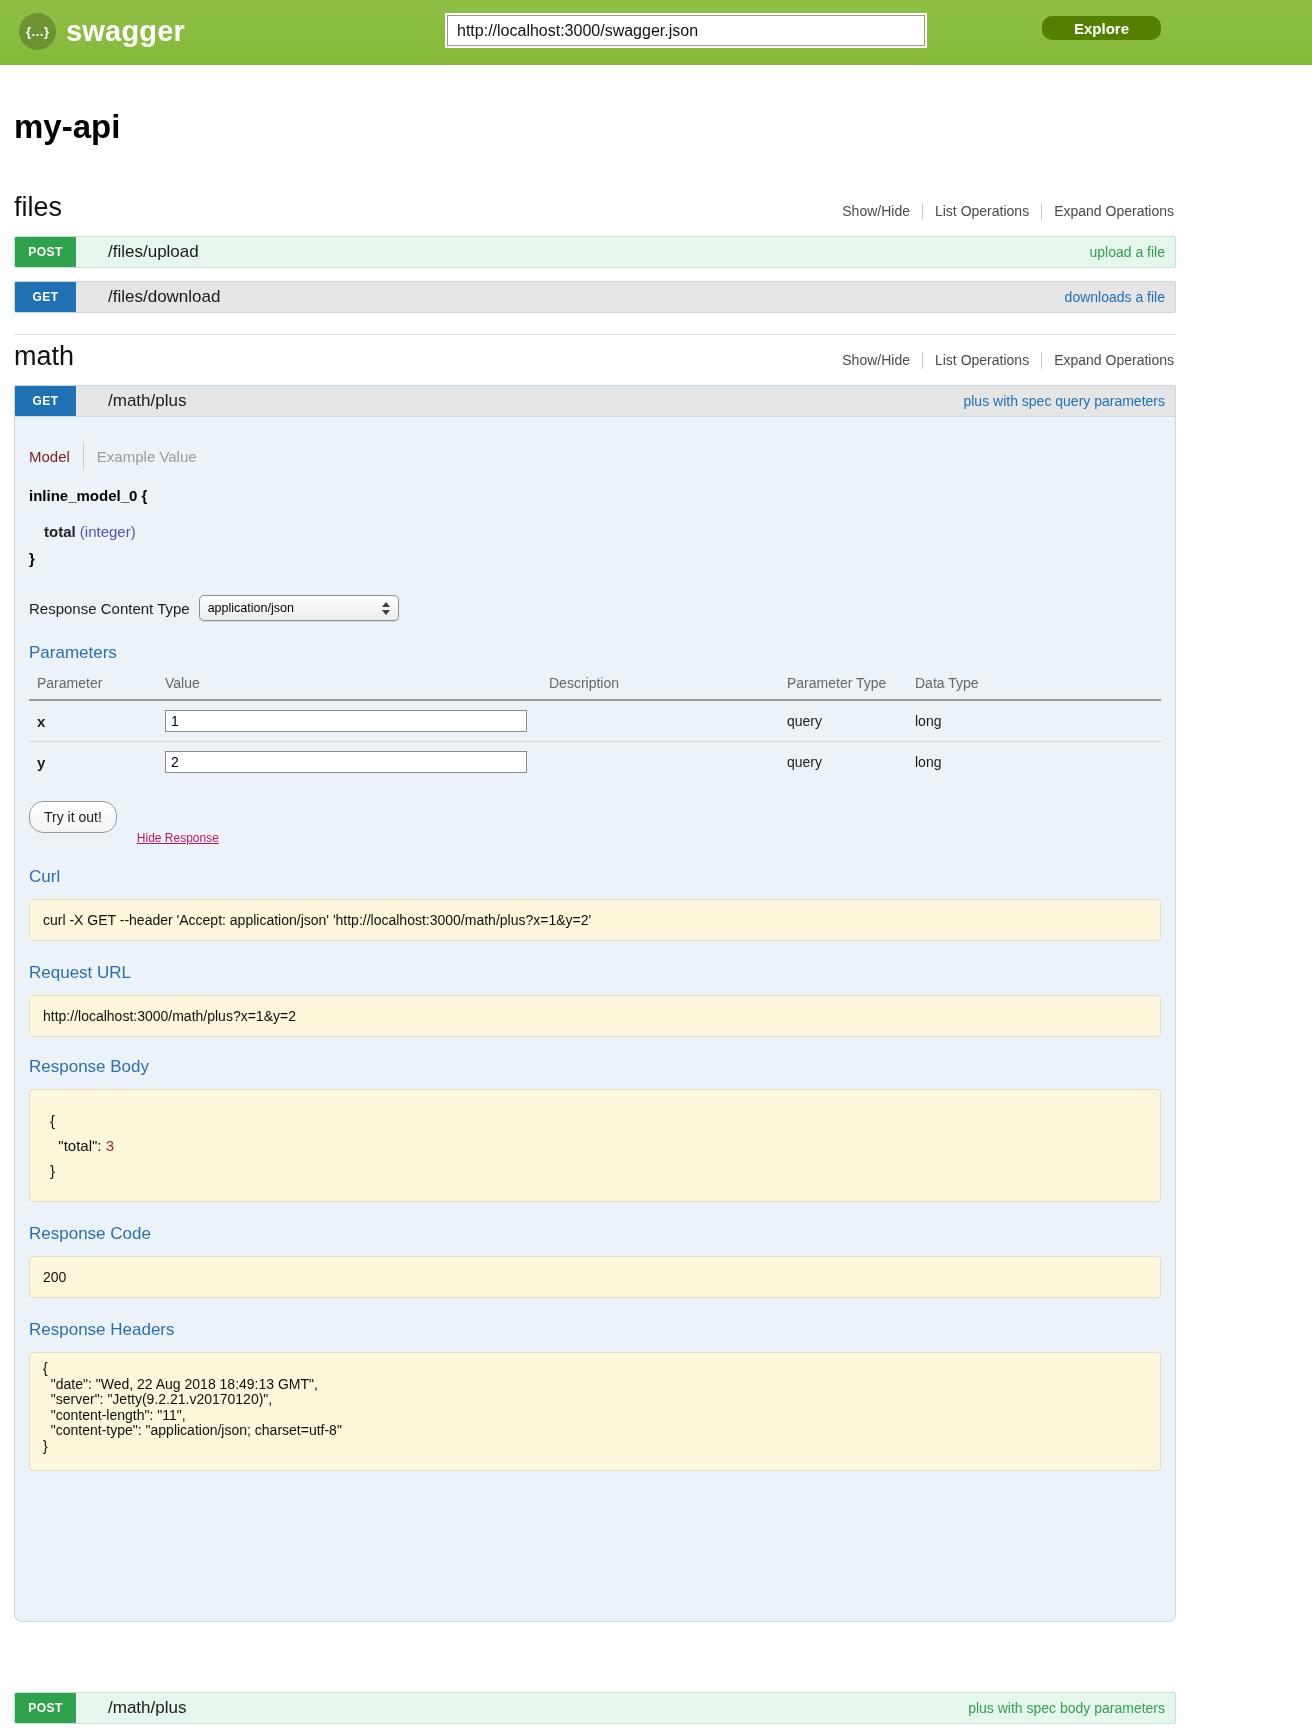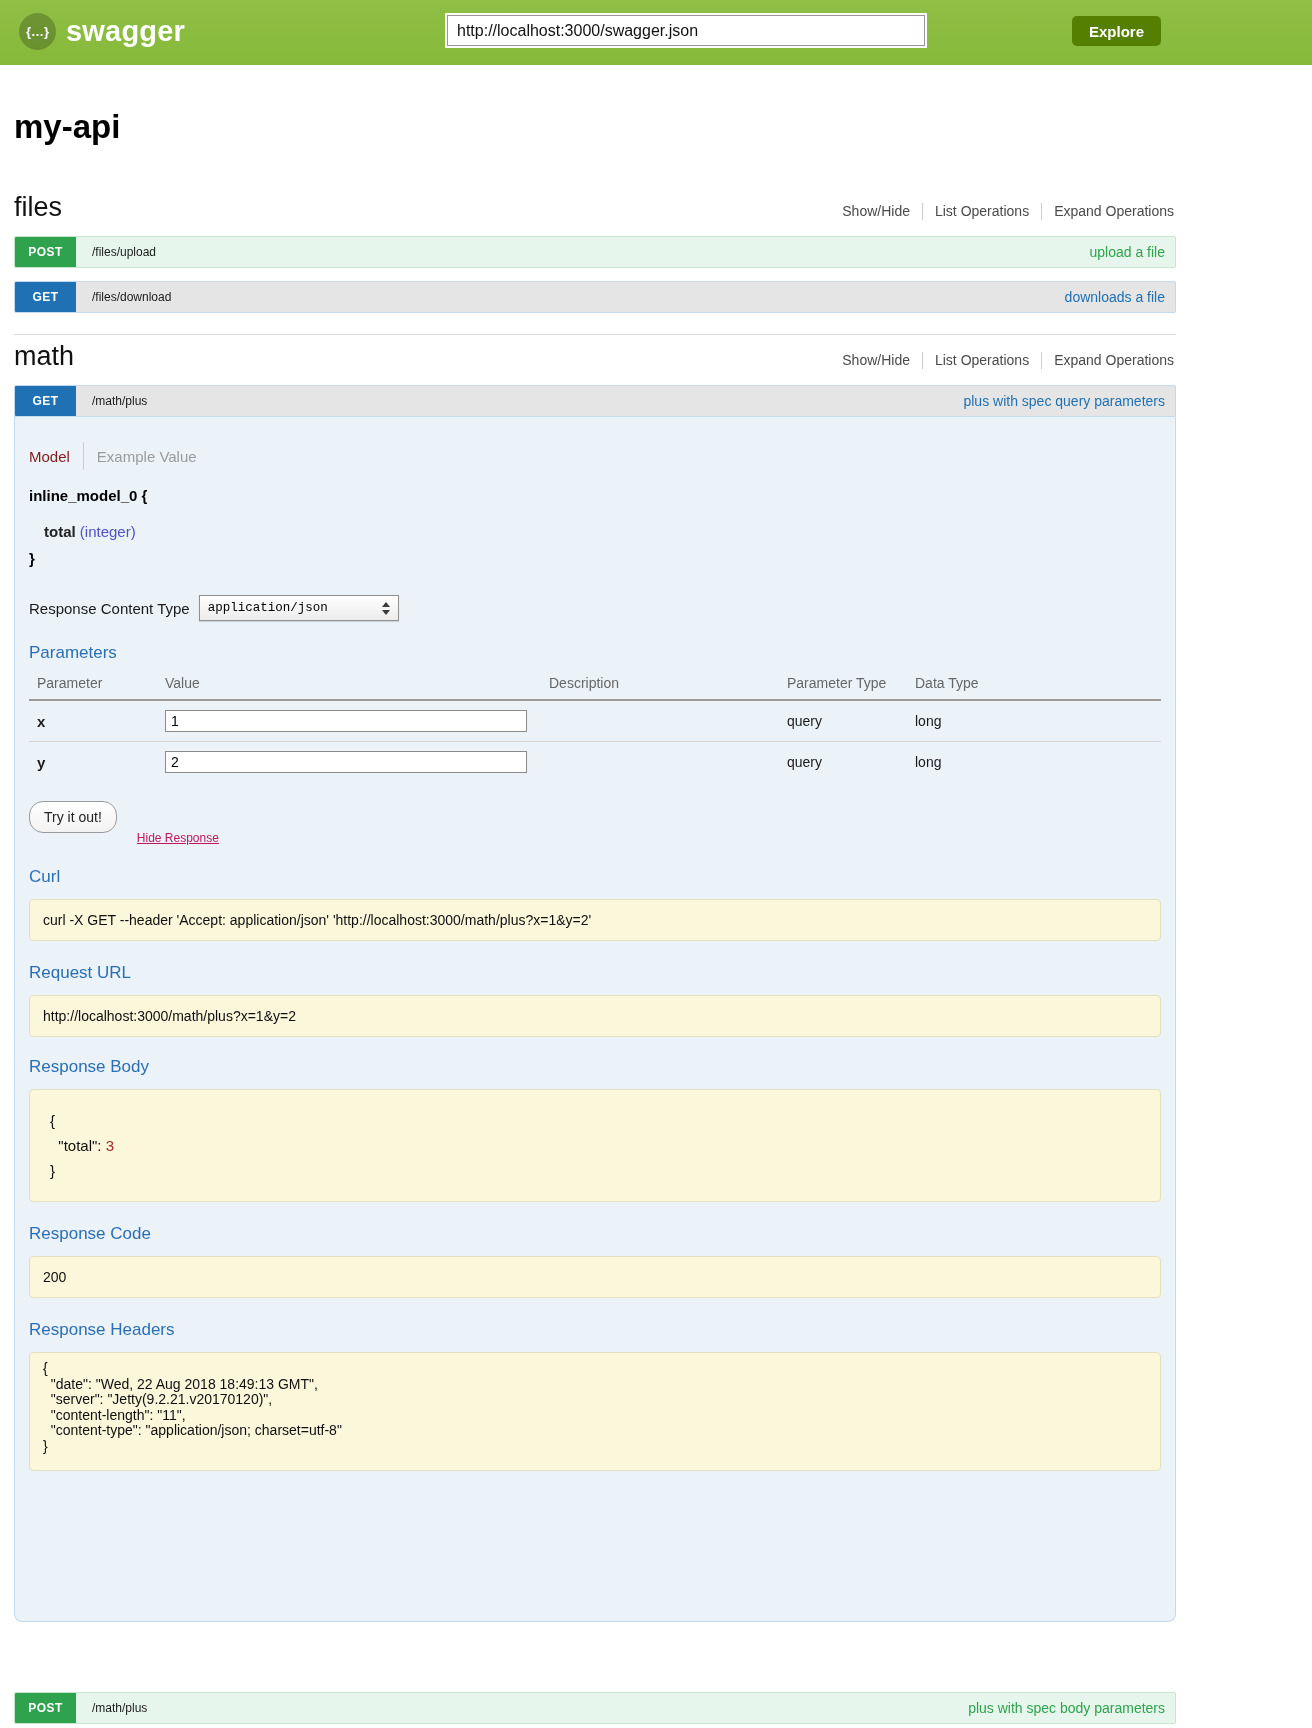--- a/index.html
+++ b/index.html
@@ -11,22 +11,22 @@
 
   
   .topbar { position:relative; height:65px; background:#8cbf3f; background:linear-gradient(#8fbf45,#86b93a); }
   .brand { position:absolute; left:19px; top:13px; display:flex; align-items:center; gap:10px; text-decoration:none; cursor:pointer; }
   .logo-circle { width:37px; height:37px; border-radius:50%; background:rgba(0,0,0,0.22);
     color:#fff; display:flex; align-items:center; justify-content:center; font-size:13px; font-weight:bold; }
   .brand-name { color:#fff; font-size:29px; font-weight:bold; letter-spacing:0.2px; }
   .url-input { position:absolute; left:447px; top:15px; width:478px; height:31px;
     border:1px solid #979797; box-shadow:0 0 0 2px #fdfdfd; padding:0 9px; font-size:16px;
     font-family:"Liberation Sans", sans-serif; color:#111; }
-  .explore-btn { position:absolute; right:151px; top:16px; height:30px; background:#547f00; color:#fff;
-    font-weight:bold; font-size:15px; padding:0 17px; border:none; border-radius:5px;
+  .explore-btn { position:absolute; right:151px; top:16px; height:24px; background:#547f00; color:#fff;
+    font-weight:bold; font-size:15px; padding:0 32px; border:none; border-radius:10px;
     font-family:"Liberation Sans", sans-serif; cursor:pointer; }
 
   
   .wrap { margin-left:14px; width:1162px; }
   .api-title { font-size:33px; font-weight:bold; color:#000; margin:43px 0 0 0; }
 
   .section-head { display:flex; align-items:baseline; justify-content:space-between; margin-top:46px; }
   .section-head.tight { margin-top:6px; }
   .section-title { font-size:27px; font-weight:normal; color:#111; margin:0; }
   .section-controls { display:flex; align-items:center; font-size:14px; }
@@ -37,21 +37,21 @@
   .section-divider { height:1px; background:#dcdcdc; border:none; margin:21px 0 0 0; }
 
   
   .op-row { display:flex; align-items:stretch; height:32px; margin-top:13px; border-radius:2px; border:1px solid; cursor:pointer; }
   .op-row.post { background:#e7f6ec; border-color:#c3e8d1; }
   .op-row.get  { background:#e5e5e5; border-color:#c3d9ec;text-align:center; }
   .method-badge { width:61px; color:#fff; font-weight:bold; font-size:12px; letter-spacing:0.4px;
     display:flex; align-items:center; justify-content:center; border-radius:1px 0 0 1px; }
   .op-row.post .method-badge { background:#2fa24d; }
   .op-row.get  .method-badge { background:#1f71b4; }
-  .op-path { display:flex; align-items:center; margin-left:16px; font-size:12px; color:#1b1b1b; text-decoration:none; }
+  .op-path { display:flex; align-items:center; margin-left:32px; font-size:17px; color:#1b1b1b; text-decoration:none; }
   .op-summary { margin-left:auto; margin-right:10px; display:flex; align-items:center; font-size:14px; text-decoration:none; }
   .op-row.post .op-summary { color:#2fa24d; }
   .op-row.get  .op-summary { color:#1f71b4; }
 
   .op-expanded .op-row { border-radius:2px 2px 0 0; }
   .op-content { background:#ebf3f9; border:1px solid #c3d9ec; border-top:none; border-radius:0 0 8px 8px;
     padding:14px 14px 150px 14px; }
 
   
   .panel-h { color:#2a6fb5; font-size:17px; font-weight:normal; margin:0; }
@@ -65,23 +65,23 @@
   .model-sig { margin-top:16px; font-size:15px; color:#000; }
   .model-sig .sig-line { margin-bottom:10px; }
   .sig-open { font-weight:bold; }
   .sig-prop { padding-left:15px;margin-top:19px; }
   .prop-name { font-weight:bold; color:#222; }
   .prop-type { color:#5050c8; }
   .sig-close { font-weight:bold; }
 
   .rct-row { margin-top:28px; display:flex; align-items:center; }
   .rct-label { font-size:15px; color:#1a1a1a; }
-  .fake-select { margin-left:9px; width:200px; height:26px; border:1px solid #8f8f8f; border-radius:0;
+  .fake-select { margin-left:9px; width:200px; height:26px; border:1px solid #8f8f8f; border-radius:5px;
     background:linear-gradient(#fefefe,#ececec); display:flex; align-items:center; padding:0 8px;
-    font-size:12.5px; color:#000; box-shadow:0 1px 1px rgba(0,0,0,0.12); cursor:pointer;font-family:Liberation Mono, monospace; }
+    font-size:12.5px; color:#000; box-shadow:0 1px 1px rgba(0,0,0,0.12); cursor:pointer; }
   .select-arrows { margin-left:auto; display:flex; flex-direction:column; align-items:center; }
   .arr-up { width:0; height:0; border-left:4px solid transparent; border-right:4px solid transparent;
     border-bottom:5px solid #3a3a3a; margin-bottom:3px; }
   .arr-down { width:0; height:0; border-left:4px solid transparent; border-right:4px solid transparent;
     border-top:5px solid #3a3a3a; }
 
   .h-parameters { margin-top:22px; }
   table.params { width:100%; border-collapse:collapse; margin-top:4px; }
   .params th { text-align:left; font-weight:normal; color:#666; font-size:14px;
     padding:8px 0 8px 8px; border-bottom:2px solid #9c9c9c; }

